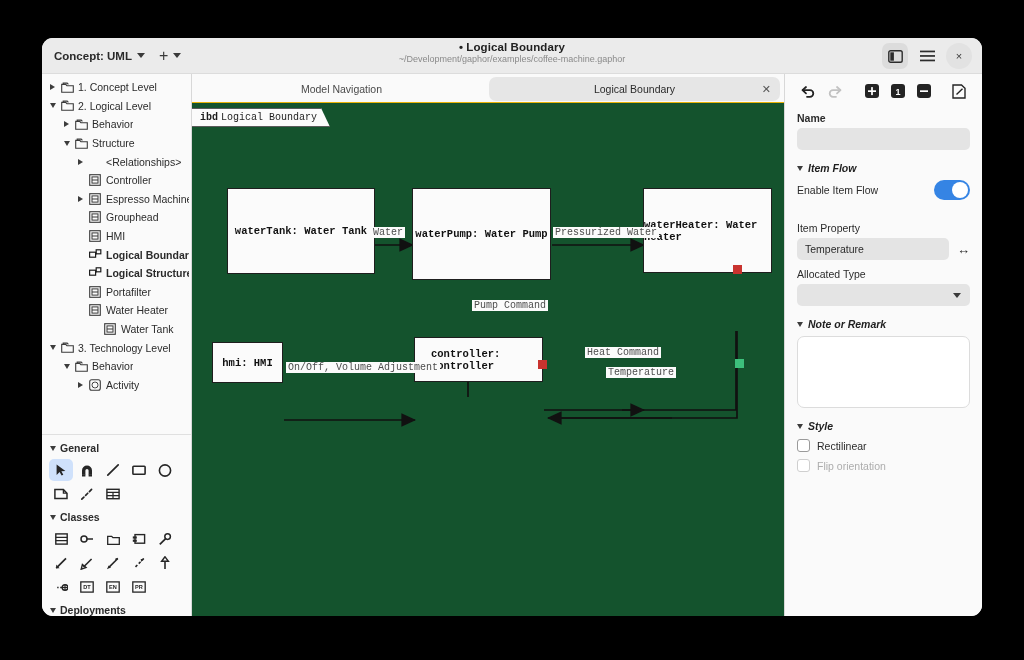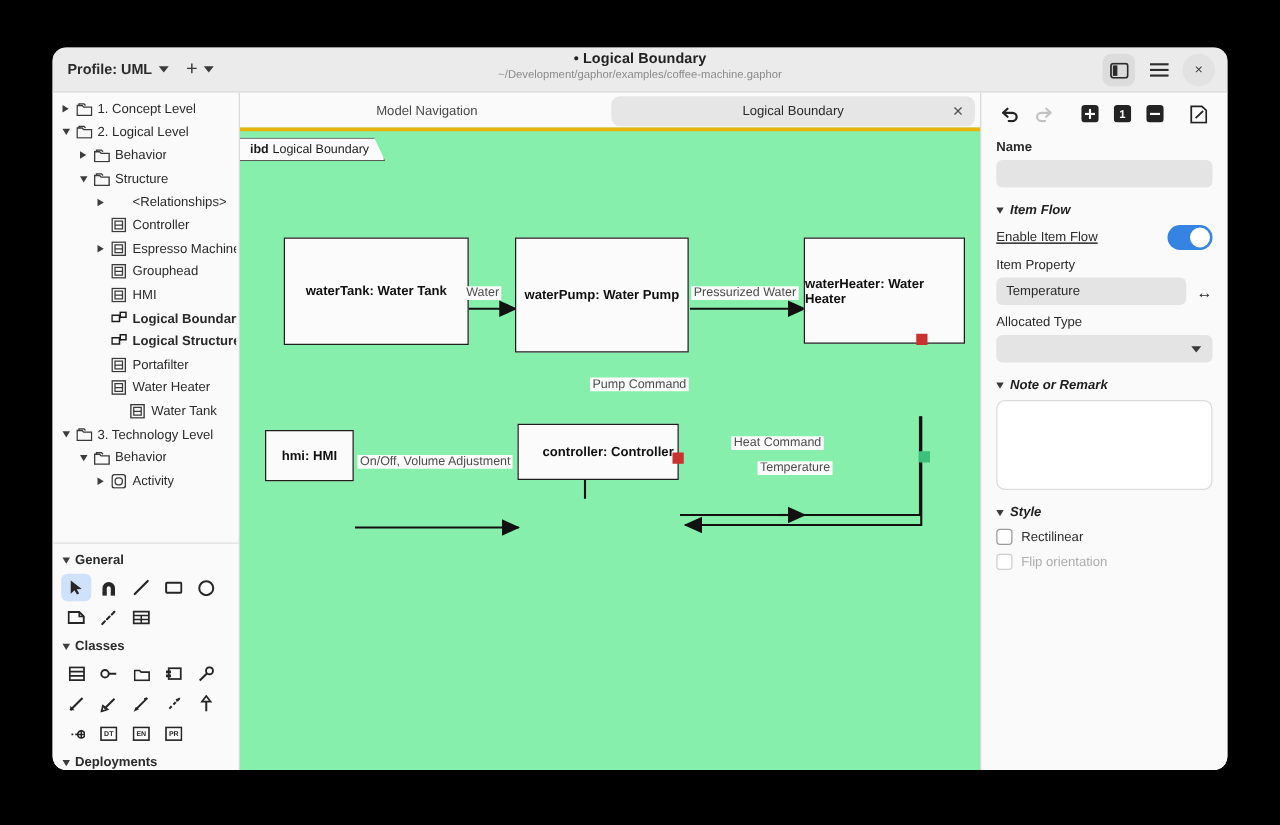--- a/index.html
+++ b/index.html
@@ -101,21 +101,21 @@
     background: #fafafa;
   }
   .tab {
     flex: 1; height: 24px; border-radius: 7px;
     display: flex; align-items: center; justify-content: center;
     font-size: 10.5px; color: #4a4a4a; position: relative;
   }
   .tab.active { background: #e6e6e6; color: #2b2b2b; }
   .tab .close { position: absolute; right: 9px; font-size: 11px; color:#555; }
 
-  .canvas-wrap { flex: 1; position: relative; background: #86efac; border-top: 3px solid #eab308;}
+  .canvas-wrap { flex: 1; position: relative; background: #14532d; border-top: 1px solid #eab308; font-family: Liberation Mono, monospace;}
   .diag-tag {
     position: absolute; left: 0; top: 5px;
     height: 19px; padding: 0 12px 0 8px;
     background: #fbfbfb; border: 1px solid #5a5a5a; border-left: none;
     display: flex; align-items: center; font-size: 10px; color: #1c1c1c;
     clip-path: polygon(0 0, calc(100% - 9px) 0, 100% 100%, 0 100%);
     border-radius: 0 0 0 0;
   }
   .diag-tag b { margin-right: 3px; }
   .canvas { position: absolute; inset: 0; }
@@ -176,21 +176,21 @@
   .check-row.dis .cbox { border-color: #cfcfcf; }
 </style>
 </head>
 <body>
 
 <div class="window">
 
   <div class="header">
     <div class="hdr-left">
       <div class="profile-btn">
-        <span>Profile: UML</span>
+        <span>Concept: UML</span>
         <span class="caret"></span>
       </div>
       <div class="plus-btn">
         <span class="plus-glyph">+</span>
         <span class="caret"></span>
       </div>
     </div>
 
     <div class="hdr-title">
       <div class="t1">• Logical Boundary</div>
@@ -675,21 +675,21 @@
       </div>
 
       <div class="plabel bold">Name</div>
       <div class="field"></div>
 
       <div class="section-head">
         <span class="tri-d"></span>
         <span>Item Flow</span>
       </div>
 
-      <div class="row-between" style="margin-bottom:6px;text-decoration:underline;">
+      <div class="row-between" style="margin-bottom:22px;">
         <span style="font-size:10.5px;color:#2b2b2b;">Enable Item Flow</span>
         <span class="toggle">
           <span class="knob"></span>
         </span>
       </div>
 
       <div class="plabel" style="margin-top:2px;">Item Property</div>
       <div class="row">
         <div class="field">Temperature</div>
         <span style="font-size:13px;color:#2b2b2b;">↔</span>

